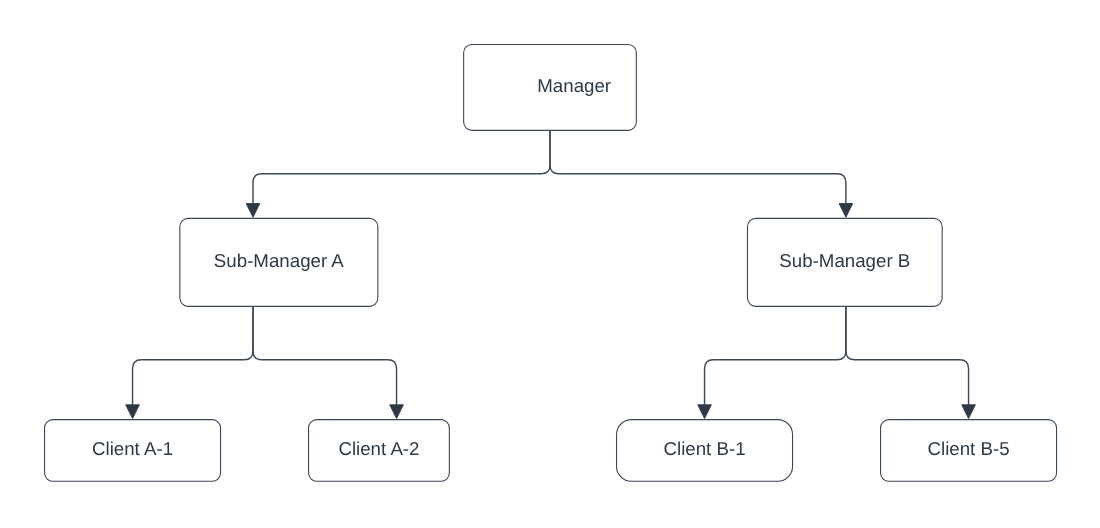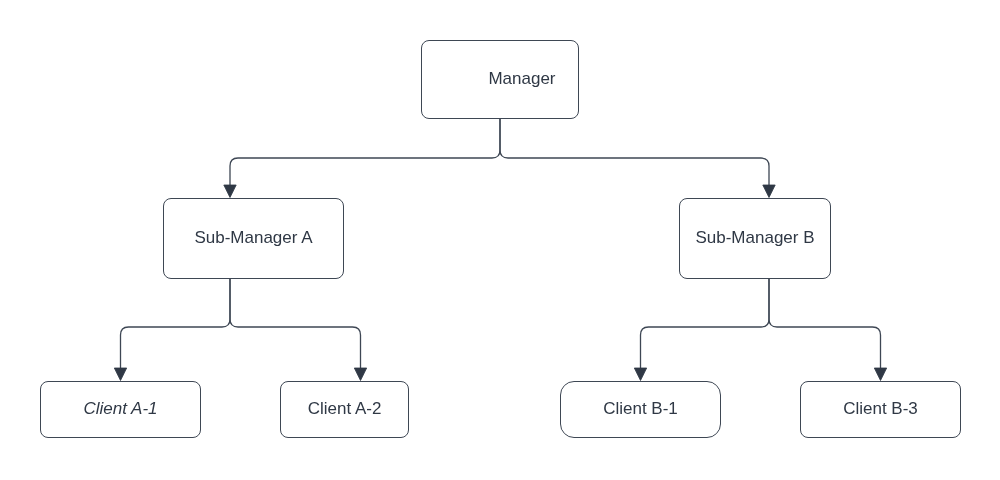--- a/index.html
+++ b/index.html
@@ -17,22 +17,22 @@
     border:1.4px solid var(--node-border,#3e4754);
     border-radius:8px;
     display:flex;align-items:center;justify-content:center;
   }
   .node .label{
     font-size:17px;line-height:1.2;color:var(--text,#2f3845);
     white-space:nowrap;text-align:center;
   }
   .n-manager{left:421px;top:40px;width:158px;height:79px;padding-left:44px;}
   .n-sub-a{left:139px;top:198px;width:181px;height:81px;margin-left:24px;}
-  .n-sub-b{left:679px;top:198px;width:152px;height:81px;}
-  .n-client-a1{left:40px;top:381px;width:161px;height:57px;font-style:italic;}
+  .n-sub-b{left:679px;top:198px;width:178px;height:81px;}
+  .n-client-a1{left:40px;top:381px;width:161px;height:57px;}
   .n-client-a2{left:280px;top:381px;width:129px;height:57px;}
   .n-client-b1{left:560px;top:381px;width:161px;height:57px;border-radius:14px;}
   .n-client-b2{left:800px;top:381px;width:161px;height:57px;}
 </style>
 </head>
 <body>
 
 <div class="canvas">
 
   <svg class="edges" viewBox="0 0 1000 480" xmlns="http://www.w3.org/2000/svg" aria-hidden="true">
@@ -74,16 +74,16 @@
 
   <div class="node n-client-a2">
     <span class="label">Client A-2</span>
   </div>
 
   <div class="node n-client-b1">
     <span class="label">Client B-1</span>
   </div>
 
   <div class="node n-client-b2">
-    <span class="label">Client B-3</span>
+    <span class="label">Client B-5</span>
   </div>
 
 </div>
 
 </body></html>

